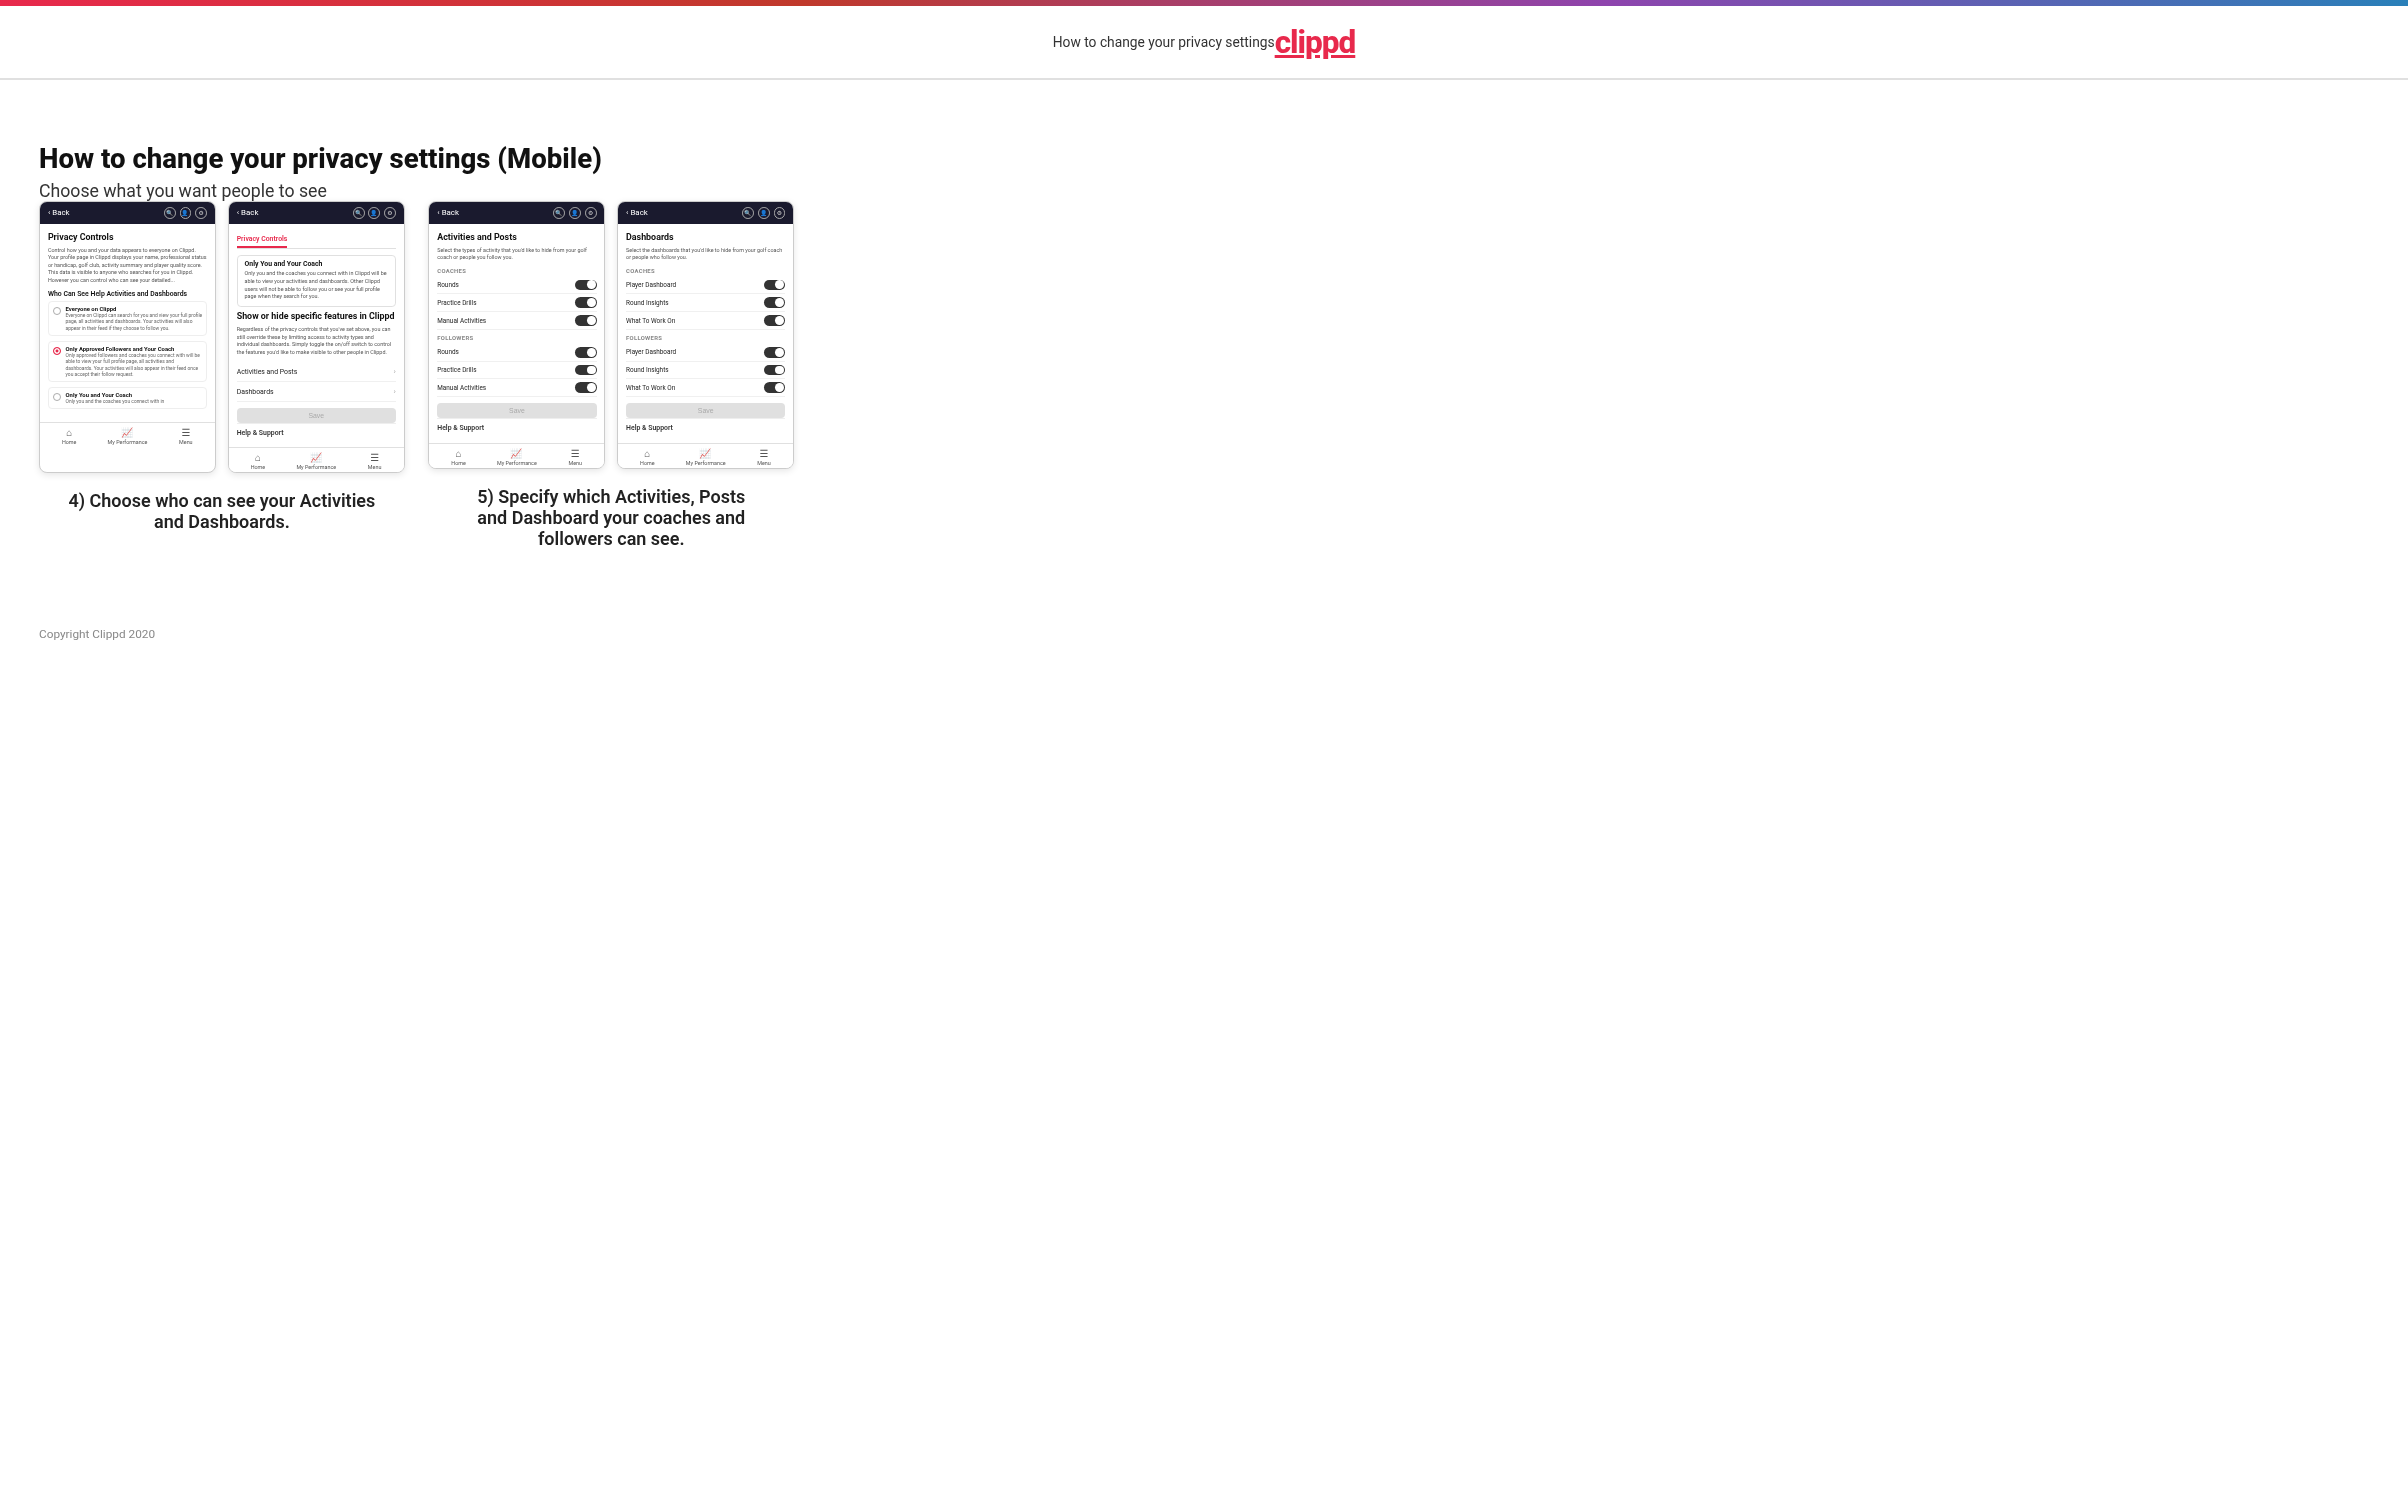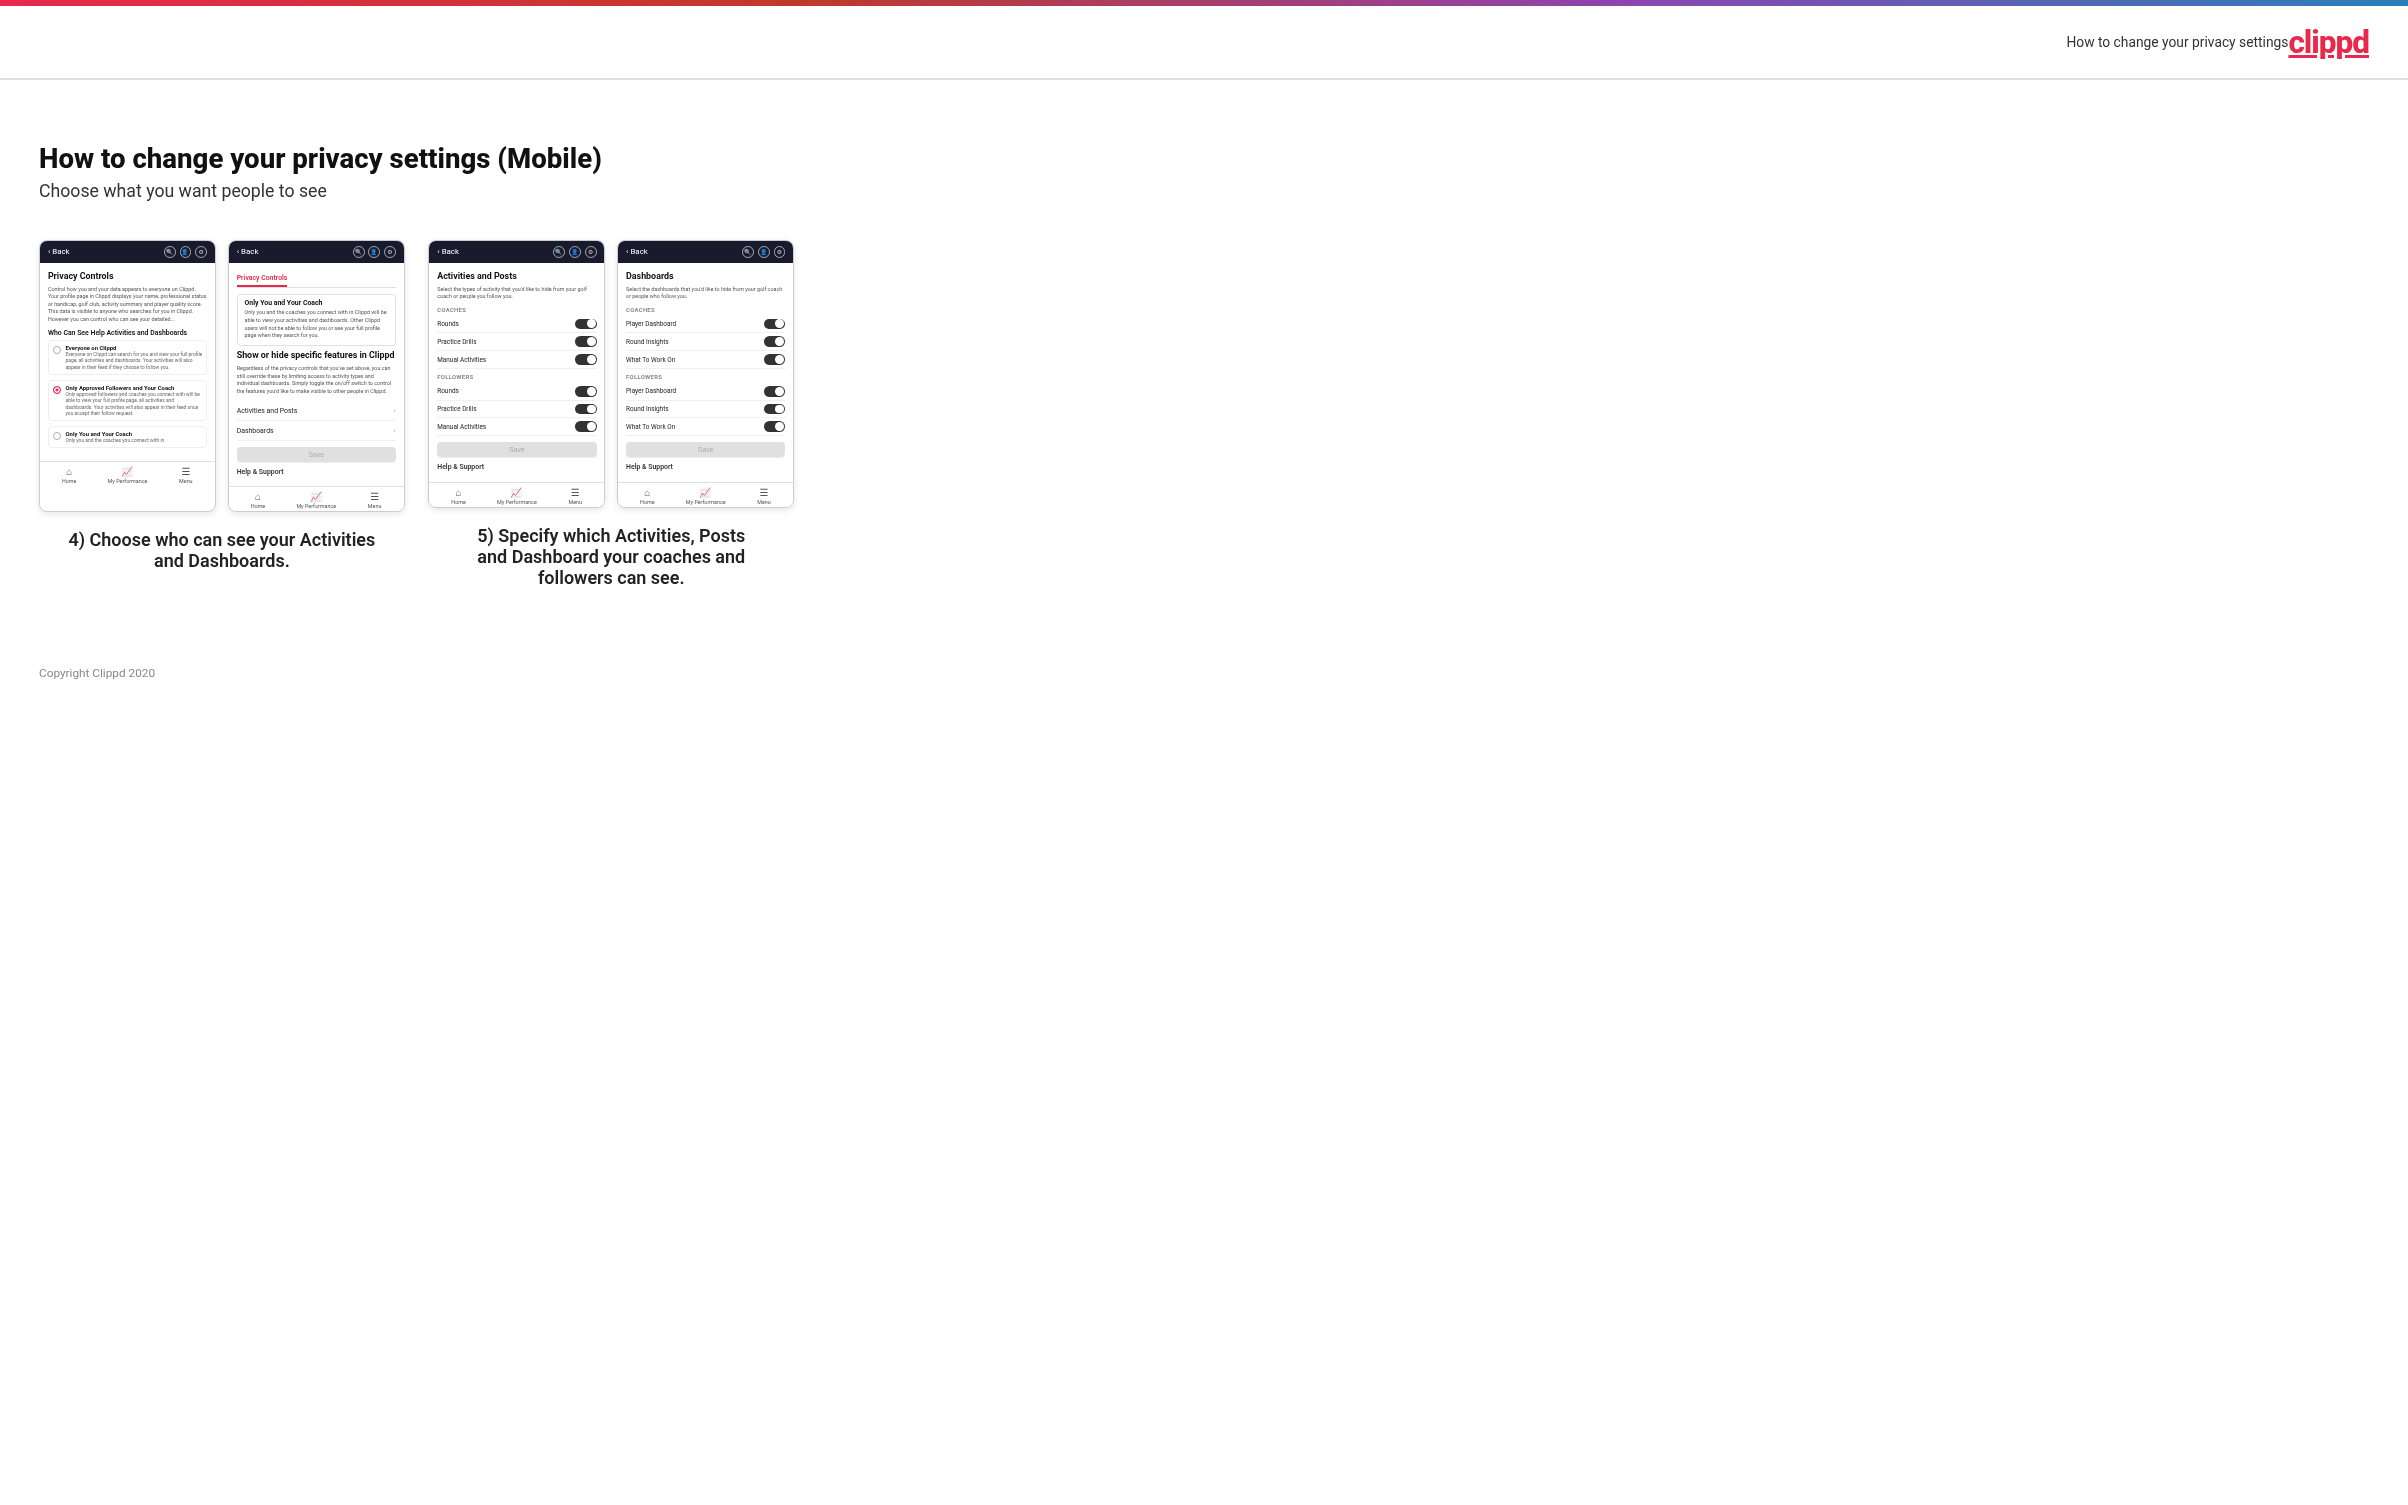--- a/index.html
+++ b/index.html
@@ -6,21 +6,21 @@
     body {
       font-family: -apple-system, BlinkMacSystemFont, 'Segoe UI', Roboto, sans-serif;
       background: #fff;
       color: #222;
     }
 
     
     .header {
       display: flex;
       align-items: center;
-      justify-content: flex-end;
+      justify-content: center;
       padding: 17.7px 39px;
       border-bottom: 2px solid #e0e0e0;
     }
     .header-title {
       font-size: 13.8px;
       color: #333;
     }
     .logo {
       font-size: 31.5px;
       font-weight: 800;
@@ -35,21 +35,20 @@
     }
     .page-title {
       font-size: 27.6px;
       font-weight: 800;
       color: #111;
       margin-bottom: 5.9px;
     }
     .page-subtitle {
       font-size: 17.7px;
       color: #333;
-      margin-bottom: 39px;
     }
 
     
     .screenshots-row {
       display: flex;
       gap: 23.6px;
       align-items: flex-start;
     }
 
     

